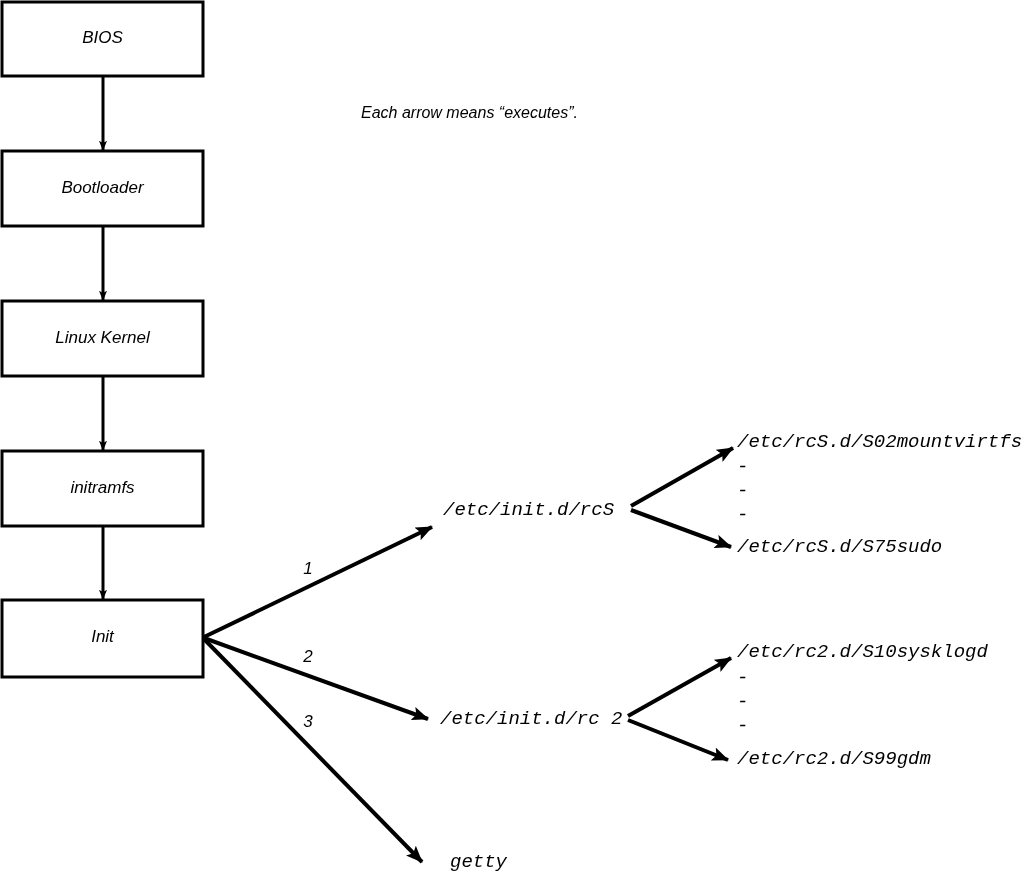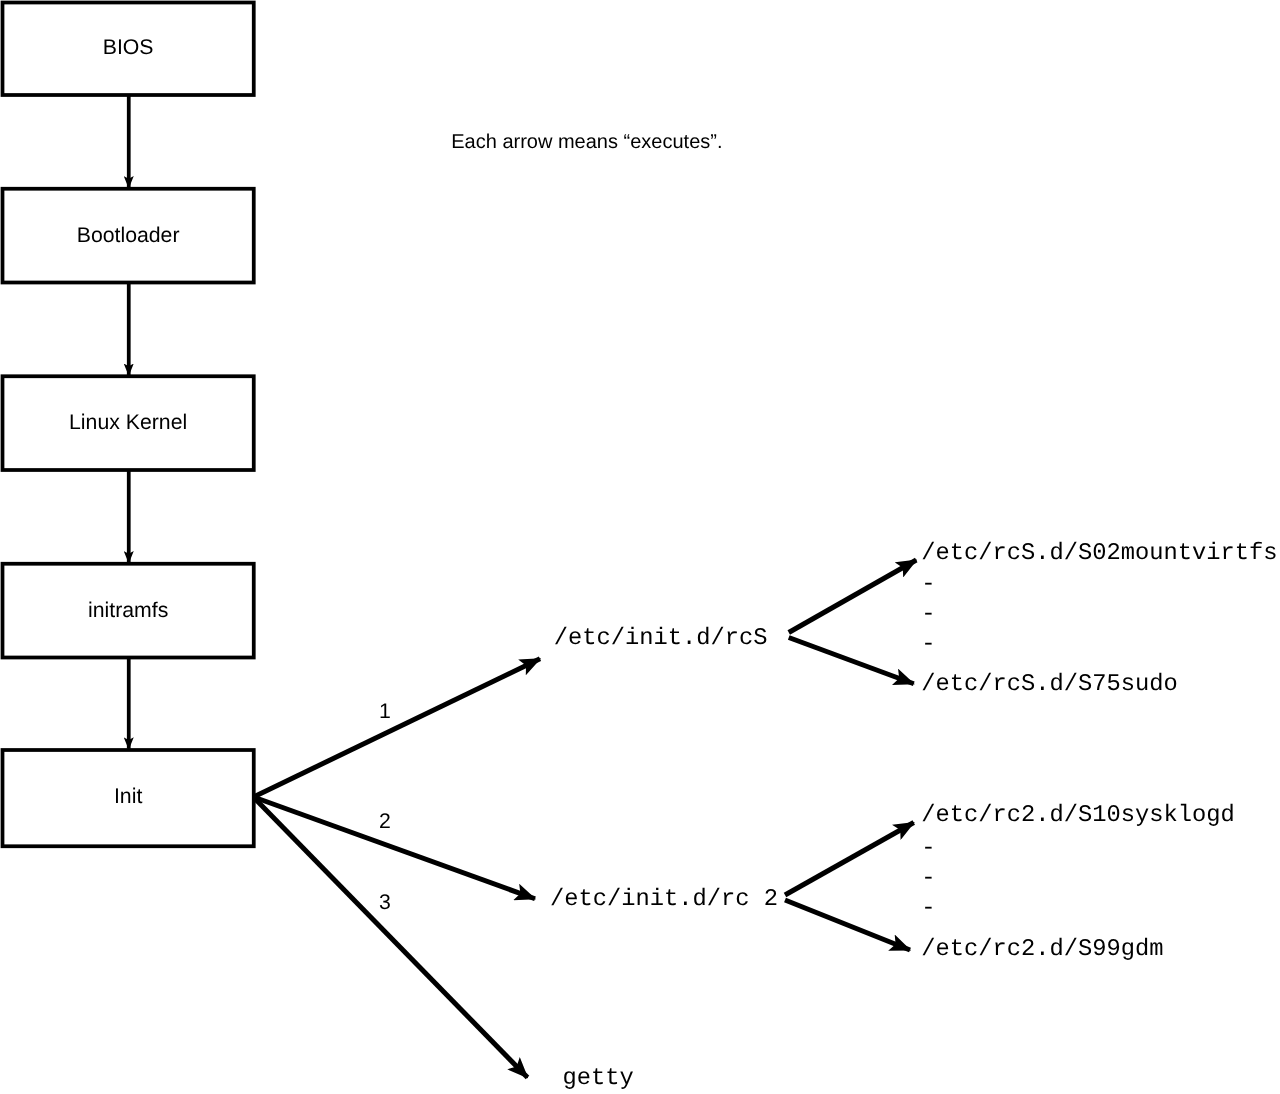--- a/index.html
+++ b/index.html
@@ -8,20 +8,21 @@
     padding: 0;
     background: #ffffff;
   }
   #canvas {
     position: relative;
     width: 1024px;
     height: 875px;
     background: #ffffff;
     overflow: hidden;
     font-family: "Liberation Sans", sans-serif;
+    font-style: italic;
   }
   #diagram-svg {
     position: absolute;
     left: 0;
     top: 0;
     width: 1024px;
     height: 875px;
   }
   .box-label {
     font-family: "Liberation Sans", sans-serif;

